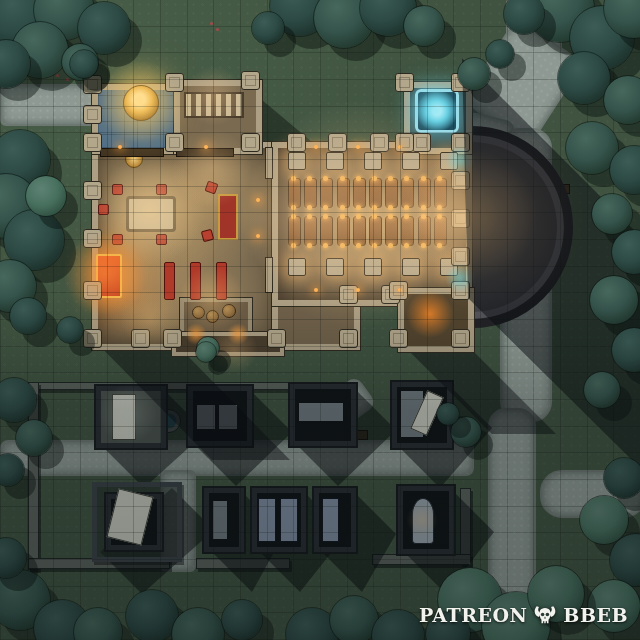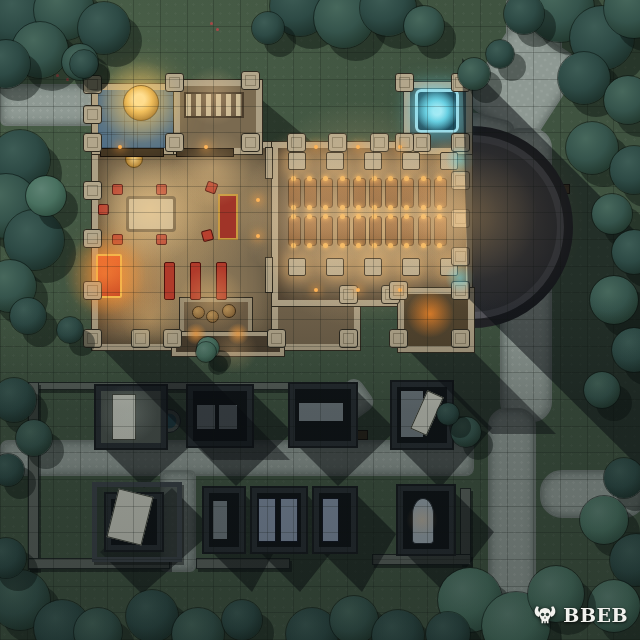--- a/index.html
+++ b/index.html
@@ -419,20 +419,21 @@
       <div class="abs tree t0" style="left: 451px; top: 417px; width: 30px; height: 30px; box-shadow: rgba(8, 14, 13, 0.42) 12px 13px 0px 0px;"></div>
       <div class="abs tree t1" style="left: 437px; top: 403px; width: 22px; height: 22px; box-shadow: rgba(8, 14, 13, 0.42) 12px 13px 0px 0px;"></div>
       <div class="abs tree t1" style="left: 70px; top: 50px; width: 28px; height: 28px; box-shadow: rgba(8, 14, 13, 0.42) 12px 13px 0px 0px;"></div>
       <div class="abs tree t0" style="left: 458px; top: 58px; width: 32px; height: 32px; box-shadow: rgba(8, 14, 13, 0.42) 12px 13px 0px 0px;"></div>
       <div class="abs tree t1" style="left: 486px; top: 40px; width: 28px; height: 28px; box-shadow: rgba(8, 14, 13, 0.42) 12px 13px 0px 0px;"></div>
       <div class="abs tree t2" style="left: 196px; top: 342px; width: 20px; height: 20px; box-shadow: rgba(8, 14, 13, 0.42) 12px 13px 0px 0px;"></div>
       <div class="abs tree t1" style="left: 57px; top: 317px; width: 26px; height: 26px; box-shadow: rgba(8, 14, 13, 0.42) 12px 13px 0px 0px;"></div>
       <div class="abs vig" style="left: 0px; top: 0px; width: 640px; height: 640px;"></div>
     </div>
   <div class="wm abs">
+    <span>PATREON</span>
     <svg width="24" height="21" viewBox="0 0 26 22" fill="#f2f2ee">
       <path d="M4 1 C0.5 5 1 11 6.5 12.5 L8.5 8.5 C5.5 7.5 5 4 6.5 1.8 Z"></path>
       <path d="M22 1 C25.5 5 25 11 19.5 12.5 L17.5 8.5 C20.5 7.5 21 4 19.5 1.8 Z"></path>
       <path d="M13 3 C8 3 6 7 7.2 11.2 C7.8 13.4 8.2 14.6 9.2 15.6 L9.2 19.5 L11 19.5 L11 17.2 L12.2 17.2 L12.2 19.5 L13.8 19.5 L13.8 17.2 L15 17.2 L15 19.5 L16.8 19.5 L16.8 15.6 C17.8 14.6 18.2 13.4 18.8 11.2 C20 7 18 3 13 3 Z"></path>
       <circle cx="10.4" cy="10" r="1.9" fill="#2a3b35"></circle>
       <circle cx="15.6" cy="10" r="1.9" fill="#2a3b35"></circle>
       <path d="M13 12.2 L14 14.2 L12 14.2 Z" fill="#2a3b35"></path>
     </svg>
     <span>BBEB</span>
   </div>

